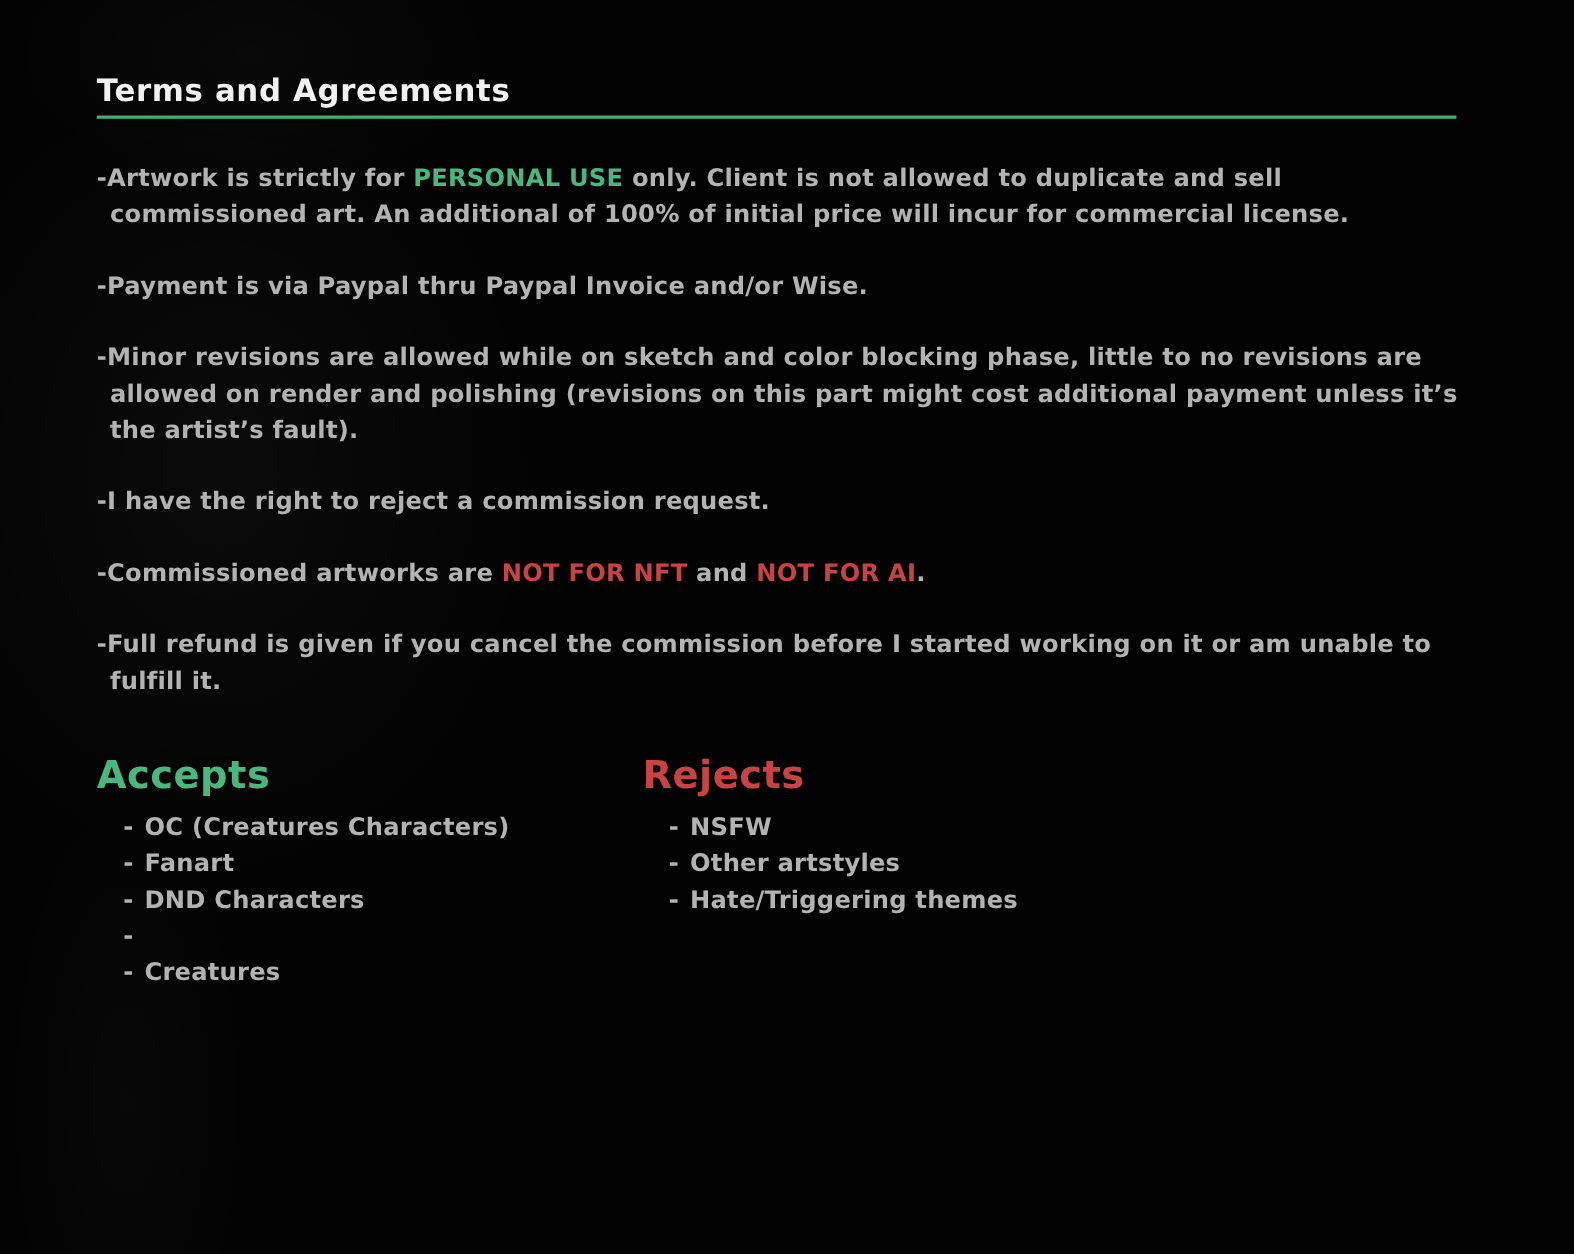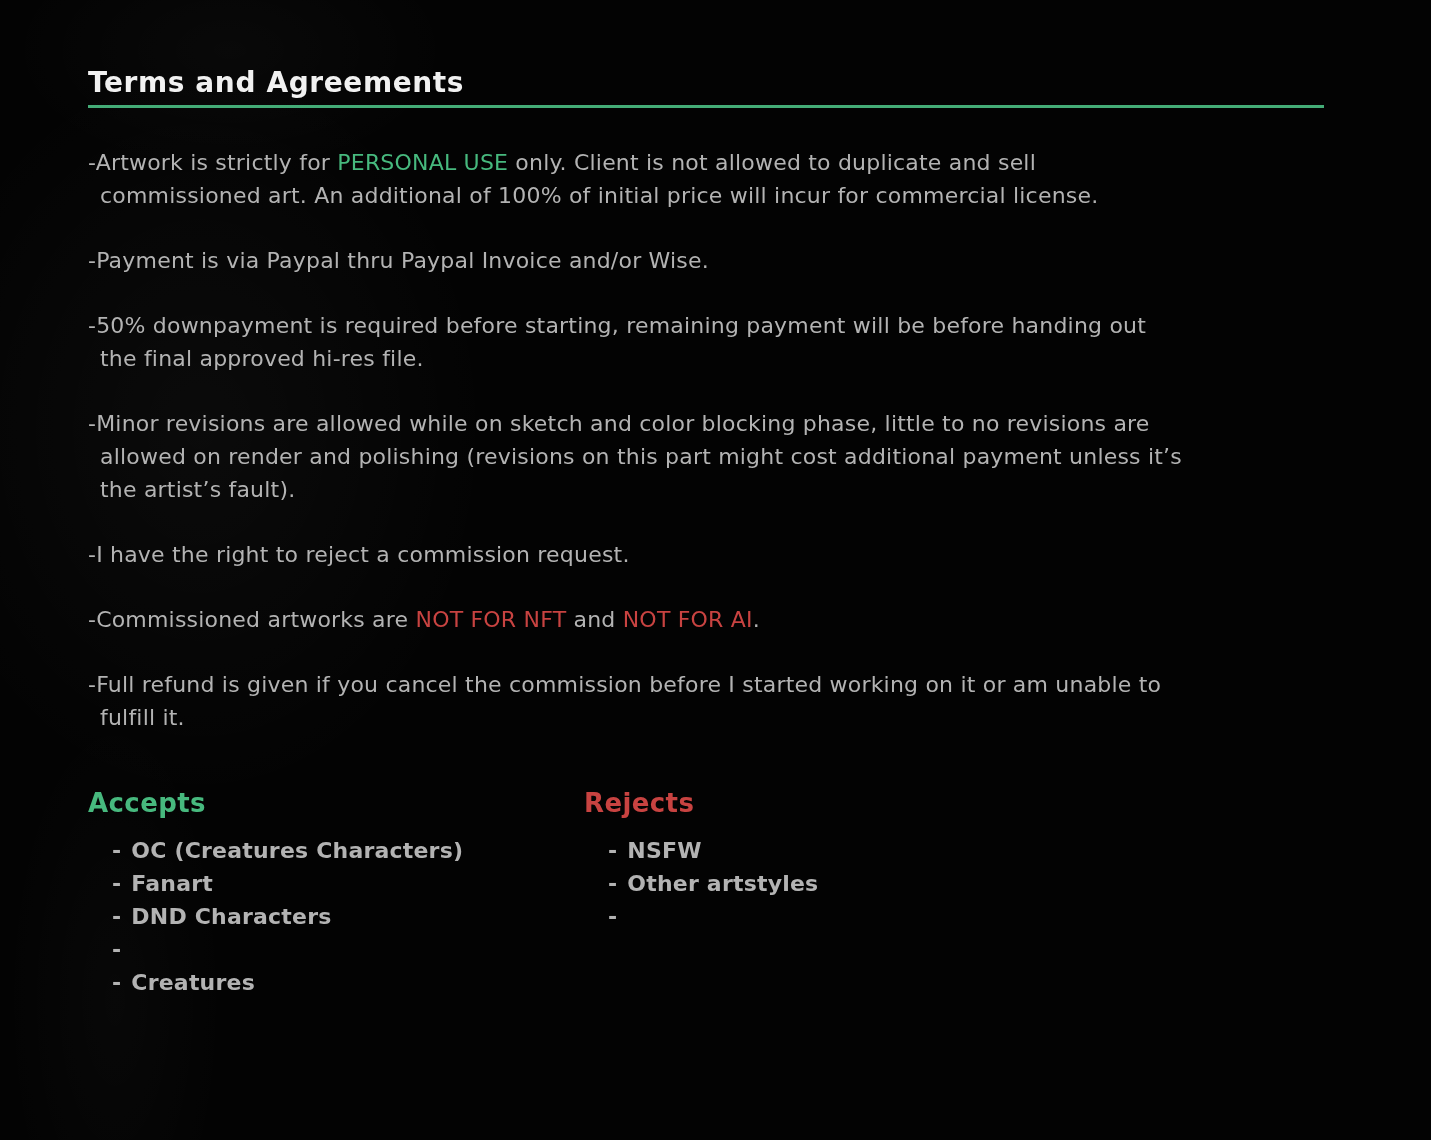--- a/index.html
+++ b/index.html
@@ -37,38 +37,38 @@
     margin-top:5px;
     width:1236px;
     height:3px;
     background:var(--rule);
   }
   .terms{margin-top:38px;}
   .terms p.term{
     max-width:1320px;
     font-size:22px;
     line-height:33px;
-    font-weight:normal;
+    font-weight:bold;
     letter-spacing:0.2px;
     white-space:pre-line;      
     padding-left:12px;         
     text-indent:-12px;
     margin:4px 0 32px 0;
     color:var(--text);
   }
   .seg-green{color:var(--green);}
   .seg-red{color:var(--red);text-align:center;}
   .cols{
     display:flex;
     margin-top:54px;
   }
   .col-accepts{width:484px;flex:0 0 auto;}
   .col-rejects{flex:1 1 auto;margin-left:12px;}
   h2.col-heading{
-    font-size:26px;
+    font-size:35px;
     line-height:30px;
     font-weight:bold;
     letter-spacing:0.4px;
   }
   .col-accepts h2.col-heading{color:var(--green);}
   .col-rejects h2.col-heading{color:var(--red);}
   .col-items{
     margin-top:16px;
     padding-left:24px;
   }
@@ -90,22 +90,20 @@
 
   <header>
     <h1 class="title">Terms and Agreements</h1>
     <div class="rule"></div>
   </header>
 
   <section class="terms" id="terms">
       <p class="term"><span>-Artwork is strictly for </span><span class="seg-green">PERSONAL USE</span><span> only. Client is not allowed to duplicate and sell
 commissioned art. An additional of 100% of initial price will incur for commercial license.</span></p>
       <p class="term"><span>-Payment is via Paypal thru Paypal Invoice and/or Wise.</span></p>
-      <p class="term"><span>-50% downpayment is required before starting, remaining payment will be before handing out
-the final approved hi-res file.</span></p>
       <p class="term"><span>-Minor revisions are allowed while on sketch and color blocking phase, little to no revisions are
 allowed on render and polishing (revisions on this part might cost additional payment unless it’s
 the artist’s fault).</span></p>
       <p class="term"><span>-I have the right to reject a commission request.</span></p>
       <p class="term"><span>-Commissioned artworks are </span><span class="seg-red">NOT FOR NFT</span><span> and </span><span class="seg-red">NOT FOR AI</span><span>.</span></p>
       <p class="term"><span>-Full refund is given if you cancel the commission before I started working on it or am unable to
 fulfill it.</span></p>
     </section>
 
   <section class="cols">
@@ -139,18 +137,19 @@
           <div class="list-item">
             <span class="bullet">-</span>
             <span>NSFW</span>
           </div>
           <div class="list-item">
             <span class="bullet">-</span>
             <span>Other artstyles</span>
           </div>
           <div class="list-item">
             <span class="bullet">-</span>
+            <span>Hate/Triggering themes</span>
           </div>
         </div>
     </div>
   </section>
 
 </div>
 
 </body></html>

